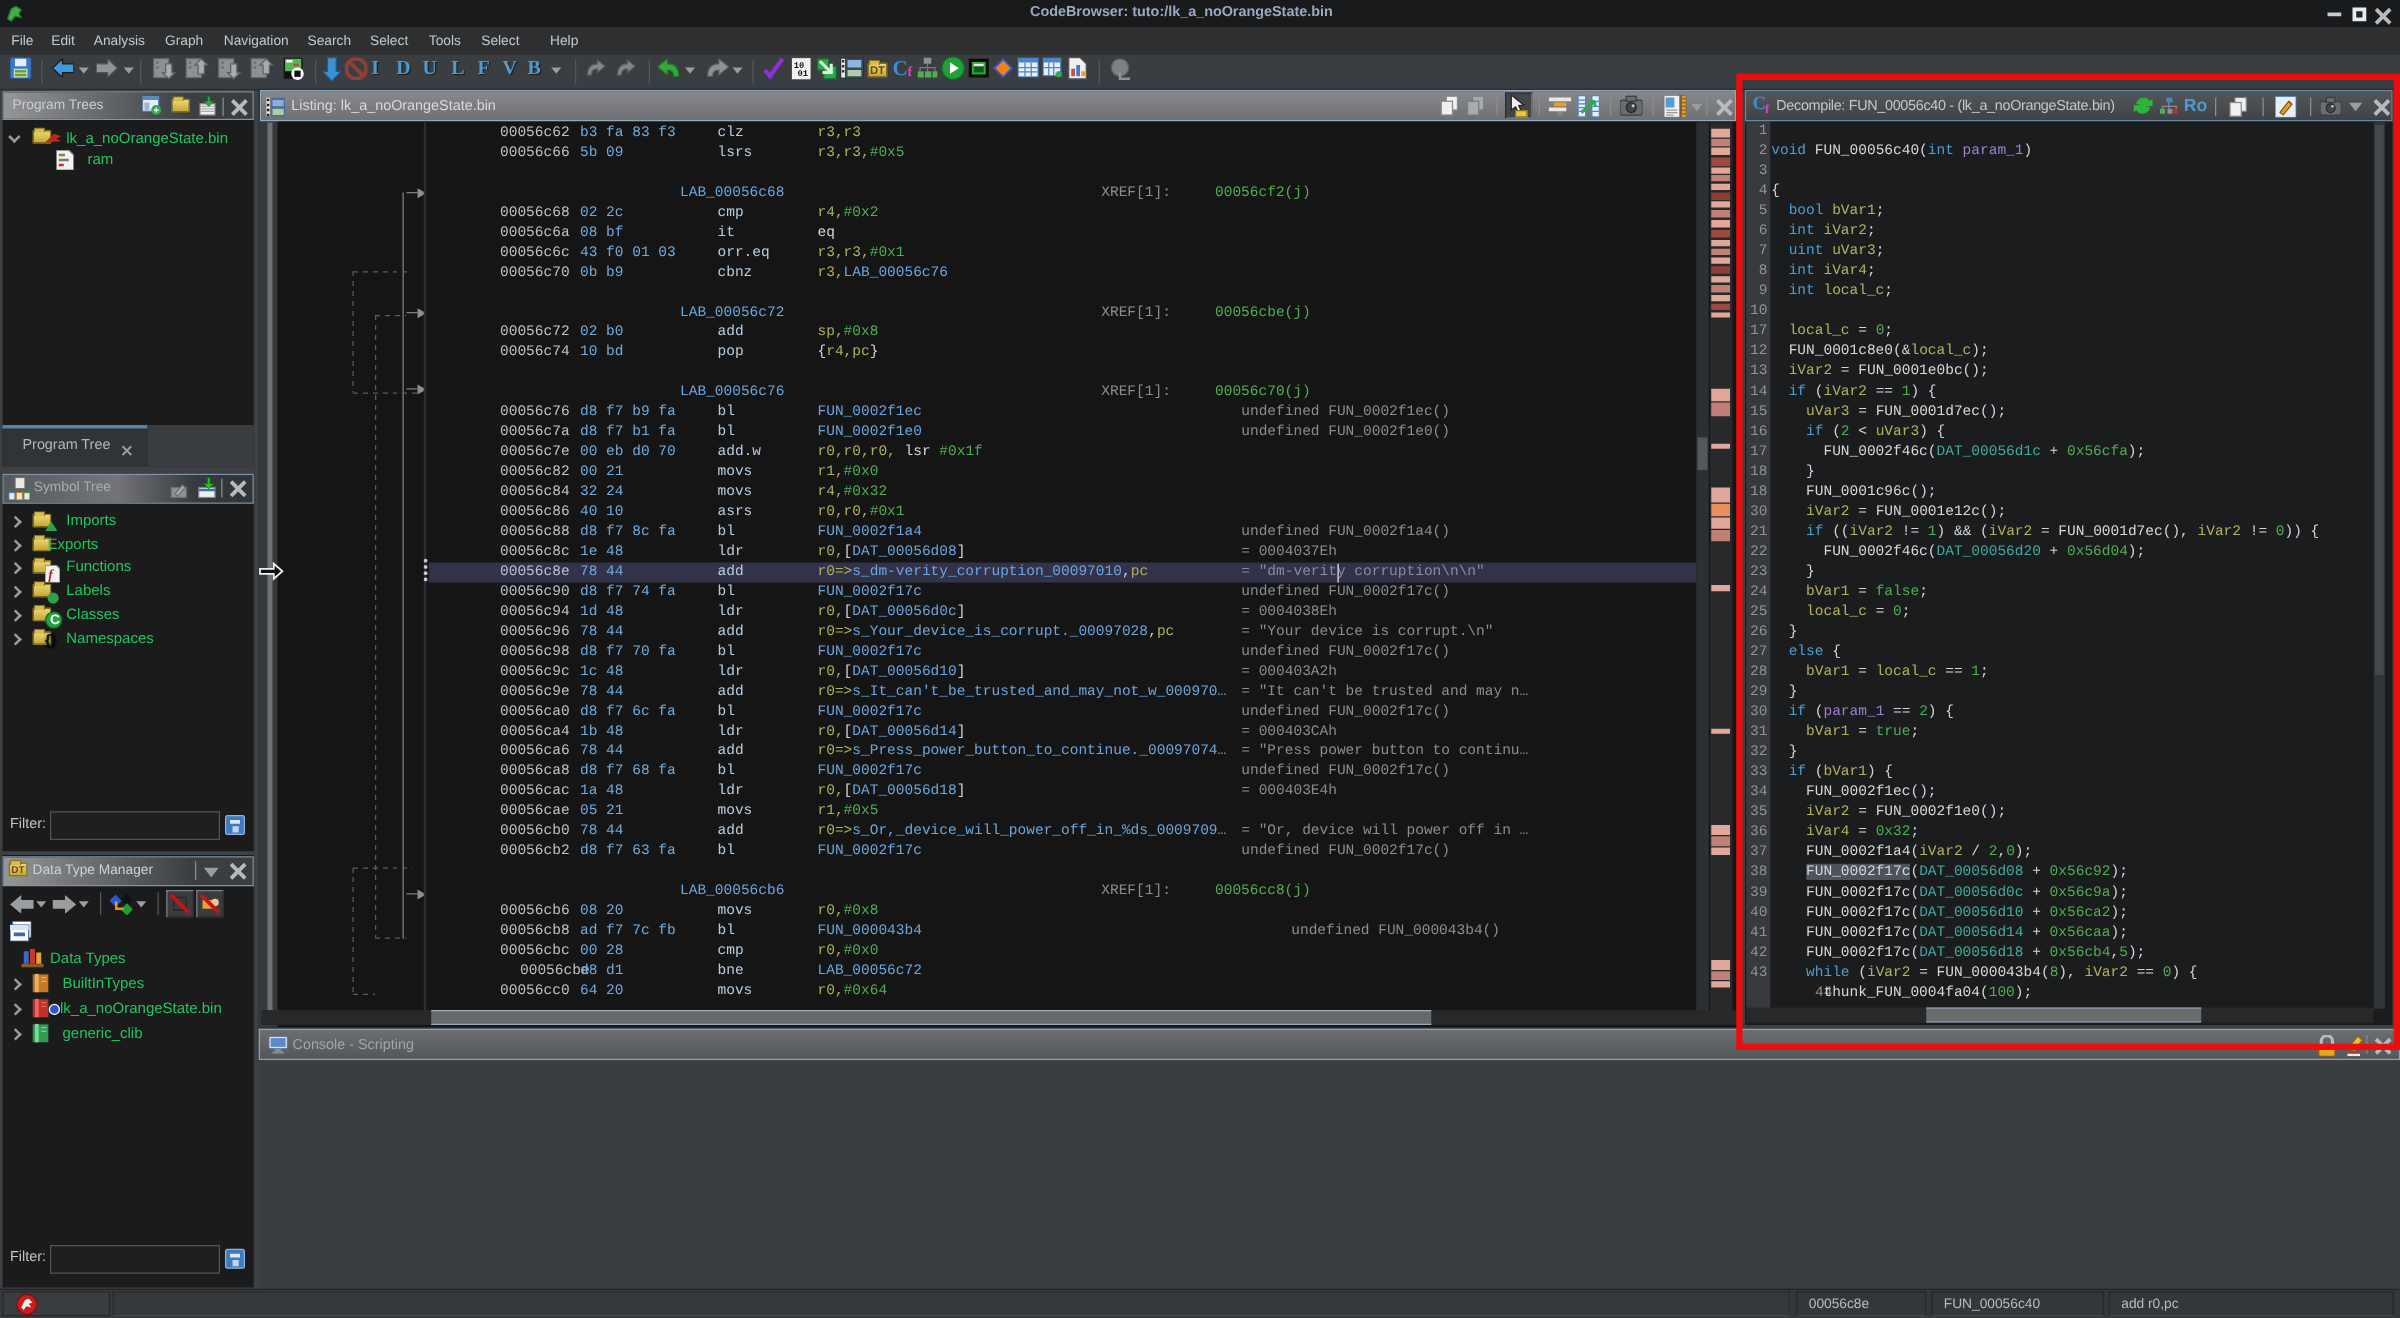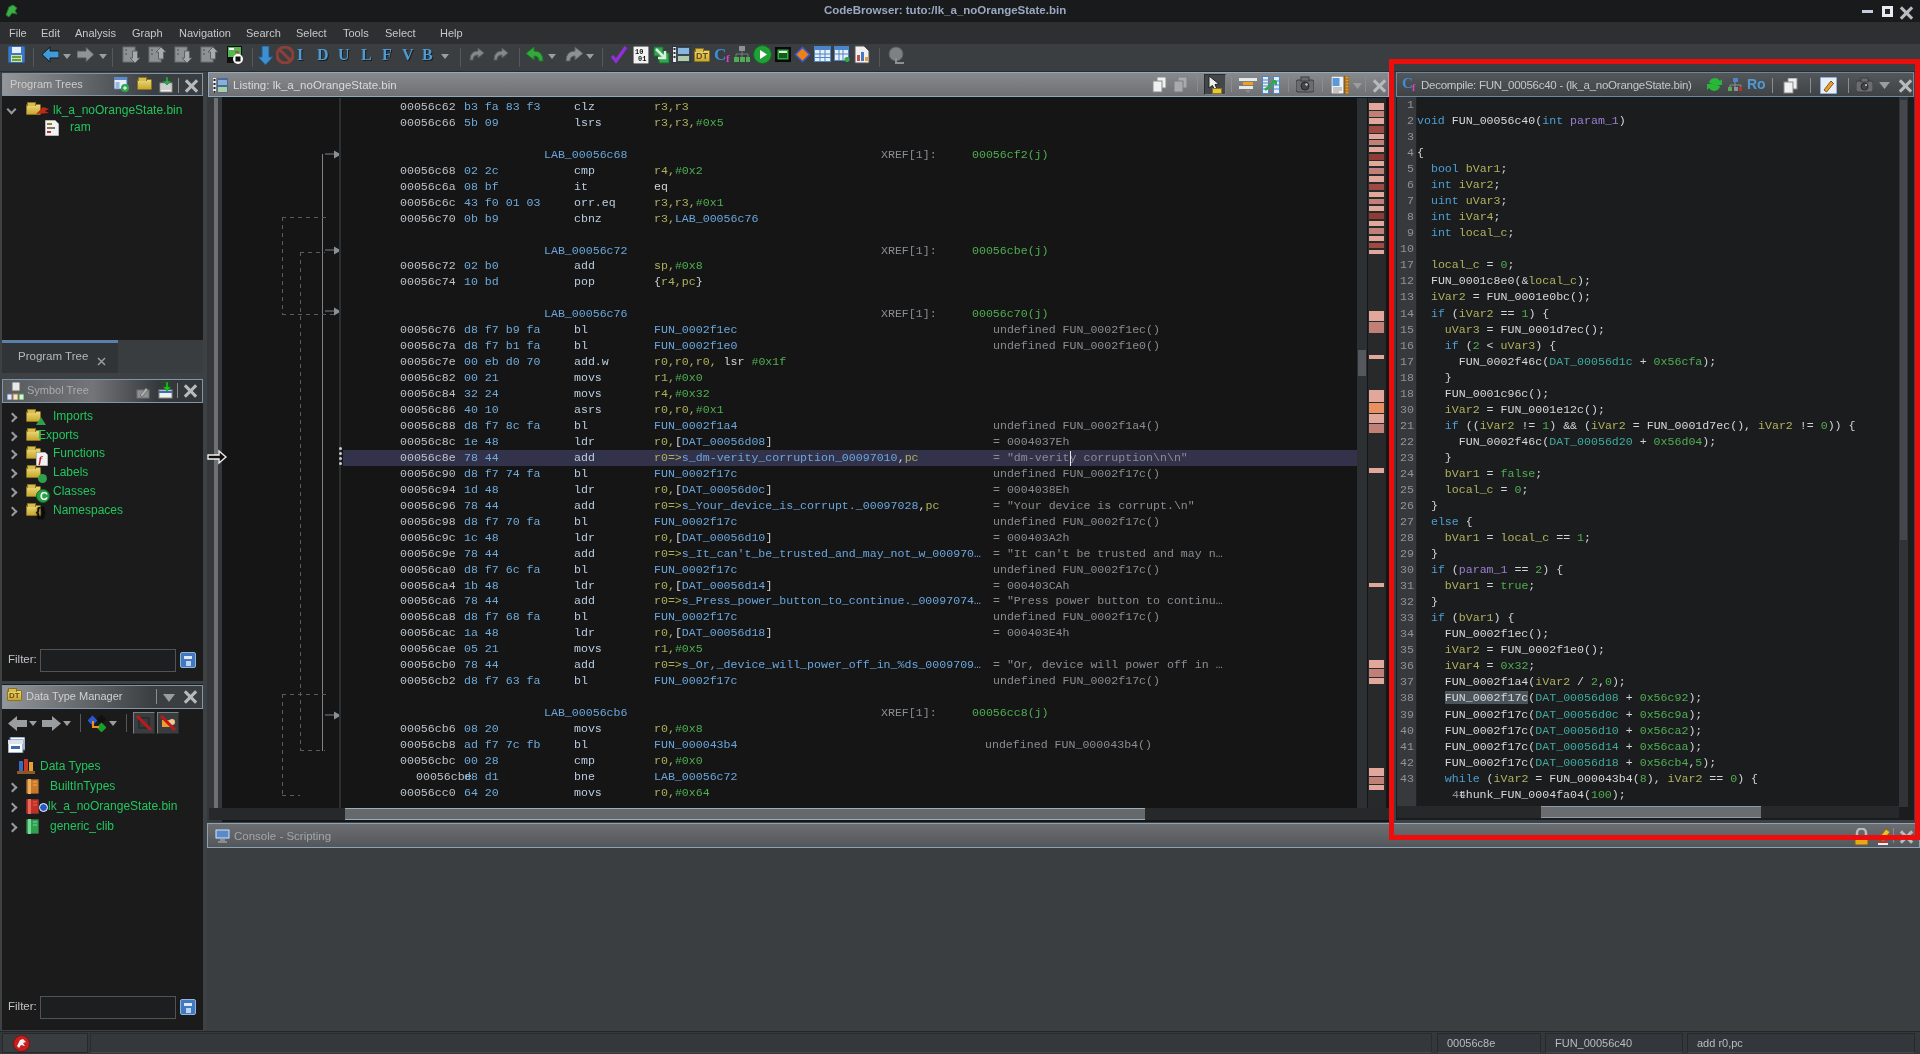--- a/index.html
+++ b/index.html
@@ -549,21 +549,21 @@
 <div class="lrow" style="top:562px"><span class="ls a" style="left:400px">00056ca0</span><span class="ls by" style="left:464px">d8 f7 6c fa</span><span class="ls m" style="left:574px">bl</span><span class="ls b" style="left:654px">FUN_0002f17c</span><span class="ls c" style="left:993px">undefined FUN_0002f17c()</span></div>
 <div class="lrow" style="top:578px"><span class="ls a" style="left:400px">00056ca4</span><span class="ls by" style="left:464px">1b 48</span><span class="ls m" style="left:574px">ldr</span><span class="ls o" style="left:654px">r0,</span><span class="ls w" style="left:674.886px">[</span><span class="ls b" style="left:681.848px">DAT_00056d14</span><span class="ls w" style="left:765.3919999999999px">]</span><span class="ls c" style="left:993px">= 000403CAh</span></div>
 <div class="lrow" style="top:593px"><span class="ls a" style="left:400px">00056ca6</span><span class="ls by" style="left:464px">78 44</span><span class="ls m" style="left:574px">add</span><span class="ls o" style="left:654px">r0=&gt;</span><span class="ls b" style="left:681.848px">s_Press_power_button_to_continue._00097074…</span><span class="ls c" style="left:993px">= "Press power button to continu…</span></div>
 <div class="lrow" style="top:609px"><span class="ls a" style="left:400px">00056ca8</span><span class="ls by" style="left:464px">d8 f7 68 fa</span><span class="ls m" style="left:574px">bl</span><span class="ls b" style="left:654px">FUN_0002f17c</span><span class="ls c" style="left:993px">undefined FUN_0002f17c()</span></div>
 <div class="lrow" style="top:625px"><span class="ls a" style="left:400px">00056cac</span><span class="ls by" style="left:464px">1a 48</span><span class="ls m" style="left:574px">ldr</span><span class="ls o" style="left:654px">r0,</span><span class="ls w" style="left:674.886px">[</span><span class="ls b" style="left:681.848px">DAT_00056d18</span><span class="ls w" style="left:765.3919999999999px">]</span><span class="ls c" style="left:993px">= 000403E4h</span></div>
 <div class="lrow" style="top:641px"><span class="ls a" style="left:400px">00056cae</span><span class="ls by" style="left:464px">05 21</span><span class="ls m" style="left:574px">movs</span><span class="ls o" style="left:654px">r1,</span><span class="ls g" style="left:674.886px">#0x5</span></div>
 <div class="lrow" style="top:657px"><span class="ls a" style="left:400px">00056cb0</span><span class="ls by" style="left:464px">78 44</span><span class="ls m" style="left:574px">add</span><span class="ls o" style="left:654px">r0=&gt;</span><span class="ls b" style="left:681.848px">s_Or,_device_will_power_off_in_%ds_0009709…</span><span class="ls c" style="left:993px">= "Or, device will power off in …</span></div>
 <div class="lrow" style="top:673px"><span class="ls a" style="left:400px">00056cb2</span><span class="ls by" style="left:464px">d8 f7 63 fa</span><span class="ls m" style="left:574px">bl</span><span class="ls b" style="left:654px">FUN_0002f17c</span><span class="ls c" style="left:993px">undefined FUN_0002f17c()</span></div>
 <div class="lrow" style="top:705px"><span class="ls b" style="left:544px">LAB_00056cb6</span><span class="ls c" style="left:881px">XREF[1]:</span><span class="ls g" style="left:972px">00056cc8(j)</span></div>
 <div class="lrow" style="top:721px"><span class="ls a" style="left:400px">00056cb6</span><span class="ls by" style="left:464px">08 20</span><span class="ls m" style="left:574px">movs</span><span class="ls o" style="left:654px">r0,</span><span class="ls g" style="left:674.886px">#0x8</span></div>
-<div class="lrow" style="top:737px"><span class="ls a" style="left:400px">00056cb8</span><span class="ls by" style="left:464px">ad f7 7c fb</span><span class="ls m" style="left:574px">bl</span><span class="ls b" style="left:654px">FUN_000043b4</span><span class="ls c" style="left:985px">undefined FUN_000043b4()</span></div>
+<div class="lrow" style="top:737px"><span class="ls a" style="left:400px">00056cb8</span><span class="ls by" style="left:464px">ad f7 7c fb</span><span class="ls m" style="left:574px">bl</span><span class="ls b" style="left:654px">FUN_000043b4</span><span class="ls c" style="left:1033px">undefined FUN_000043b4()</span></div>
 <div class="lrow" style="top:753px"><span class="ls a" style="left:400px">00056cbc</span><span class="ls by" style="left:464px">00 28</span><span class="ls m" style="left:574px">cmp</span><span class="ls o" style="left:654px">r0,</span><span class="ls g" style="left:674.886px">#0x0</span></div>
 <div class="lrow" style="top:769px"><span class="ls a" style="left:416px">00056cbe</span><span class="ls by" style="left:464px">d8 d1</span><span class="ls m" style="left:574px">bne</span><span class="ls b" style="left:654px">LAB_00056c72</span></div>
 <div class="lrow" style="top:785px"><span class="ls a" style="left:400px">00056cc0</span><span class="ls by" style="left:464px">64 20</span><span class="ls m" style="left:574px">movs</span><span class="ls o" style="left:654px">r0,</span><span class="ls g" style="left:674.886px">#0x64</span></div>
 <div class="abs" style="left:1070px;top:451px;width:1px;height:15px;background:#e8e8e8"></div>
 <div class="abs" style="left:1396px;top:72px;width:518px;height:748px;background:#1b1c1e"></div>
 <div class="abs" style="left:1397px;top:97px;width:19px;height:710px;background:#37393c"></div>
 <div class="abs" style="left:1416px;top:97px;width:1px;height:710px;background:#212224"></div>
 <div class="abs" style="left:1396px;top:72px;width:518px;height:25px;border:1px solid #6c87a0;background:linear-gradient(180deg,#54575a,#404346)"></div>
 <div class="abs" style="left:1402px;top:75px;font-size:15px;font-weight:bold;color:#3a8fd8;font-family:'Liberation Serif',serif">C</div>
 <div class="abs" style="left:1412px;top:82px;font-size:10px;font-weight:bold;color:#e040c0;font-family:'Liberation Serif',serif">f</div>

